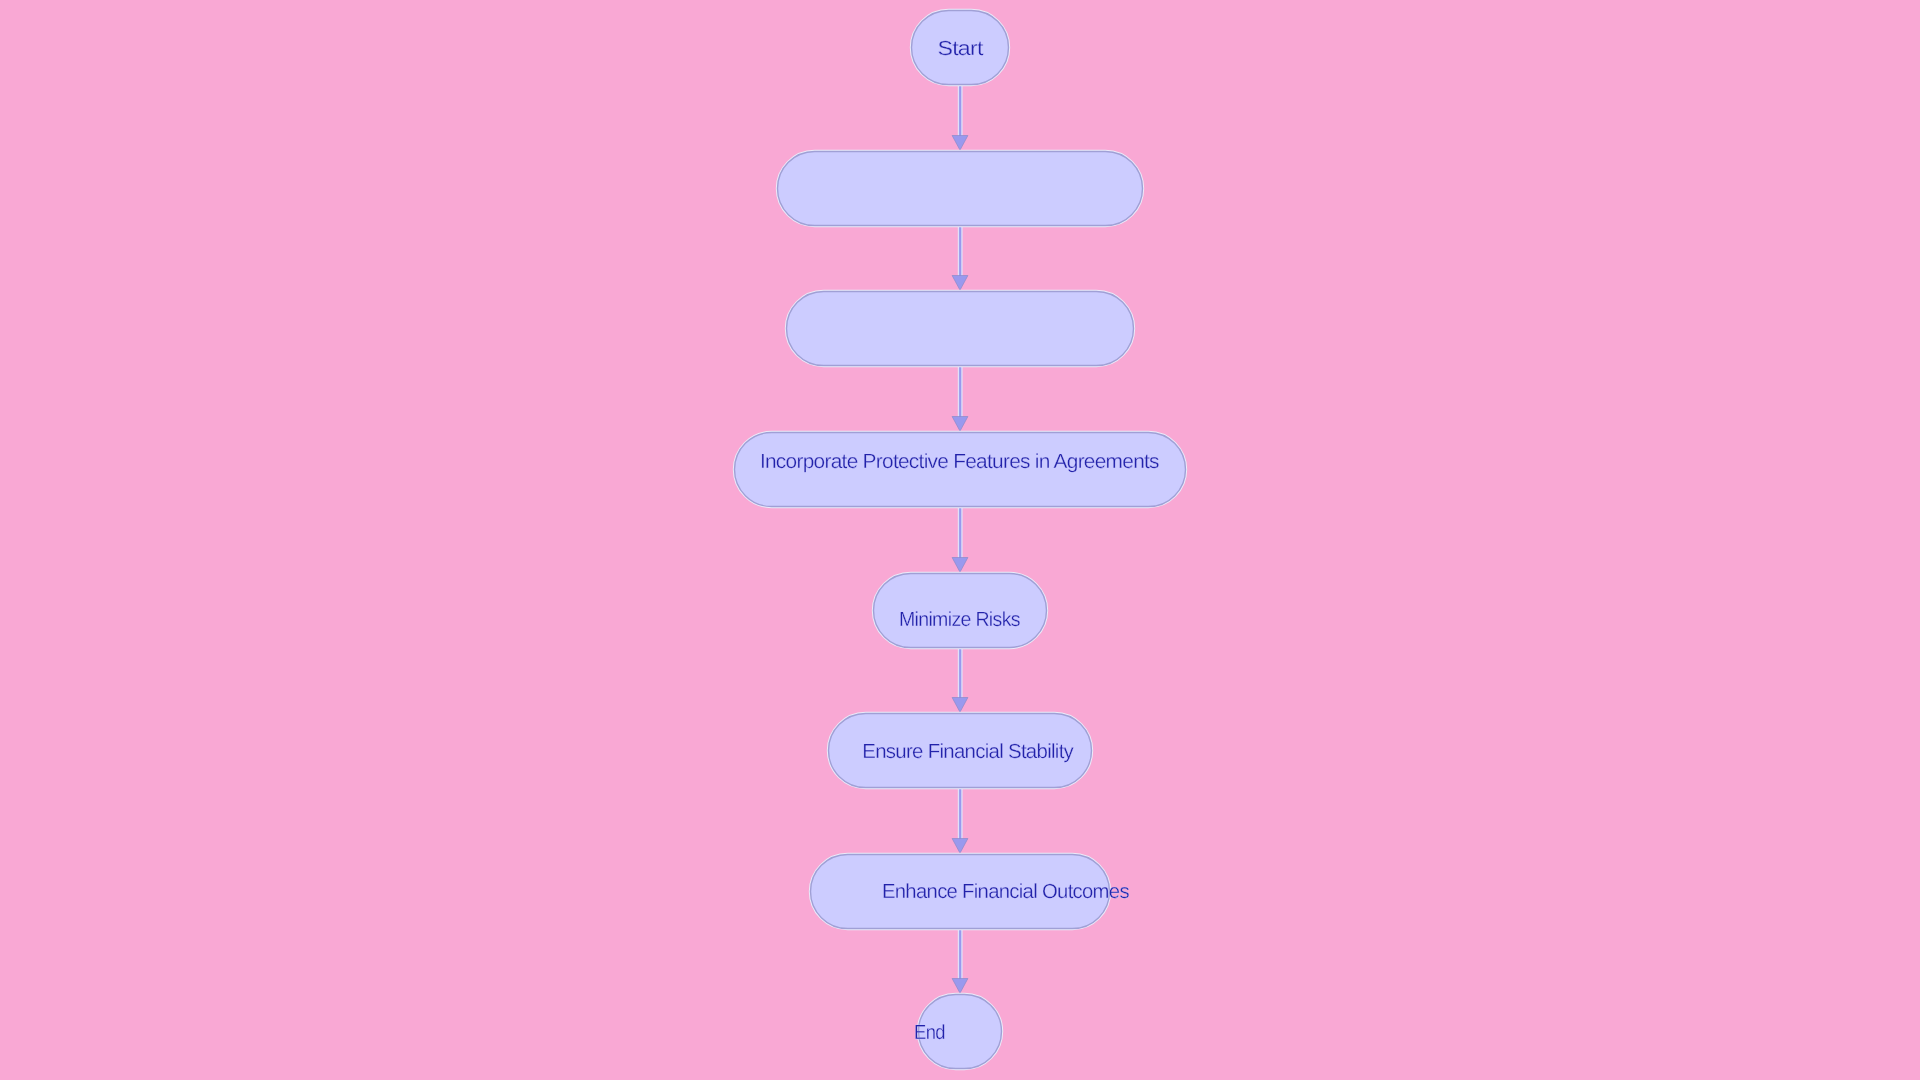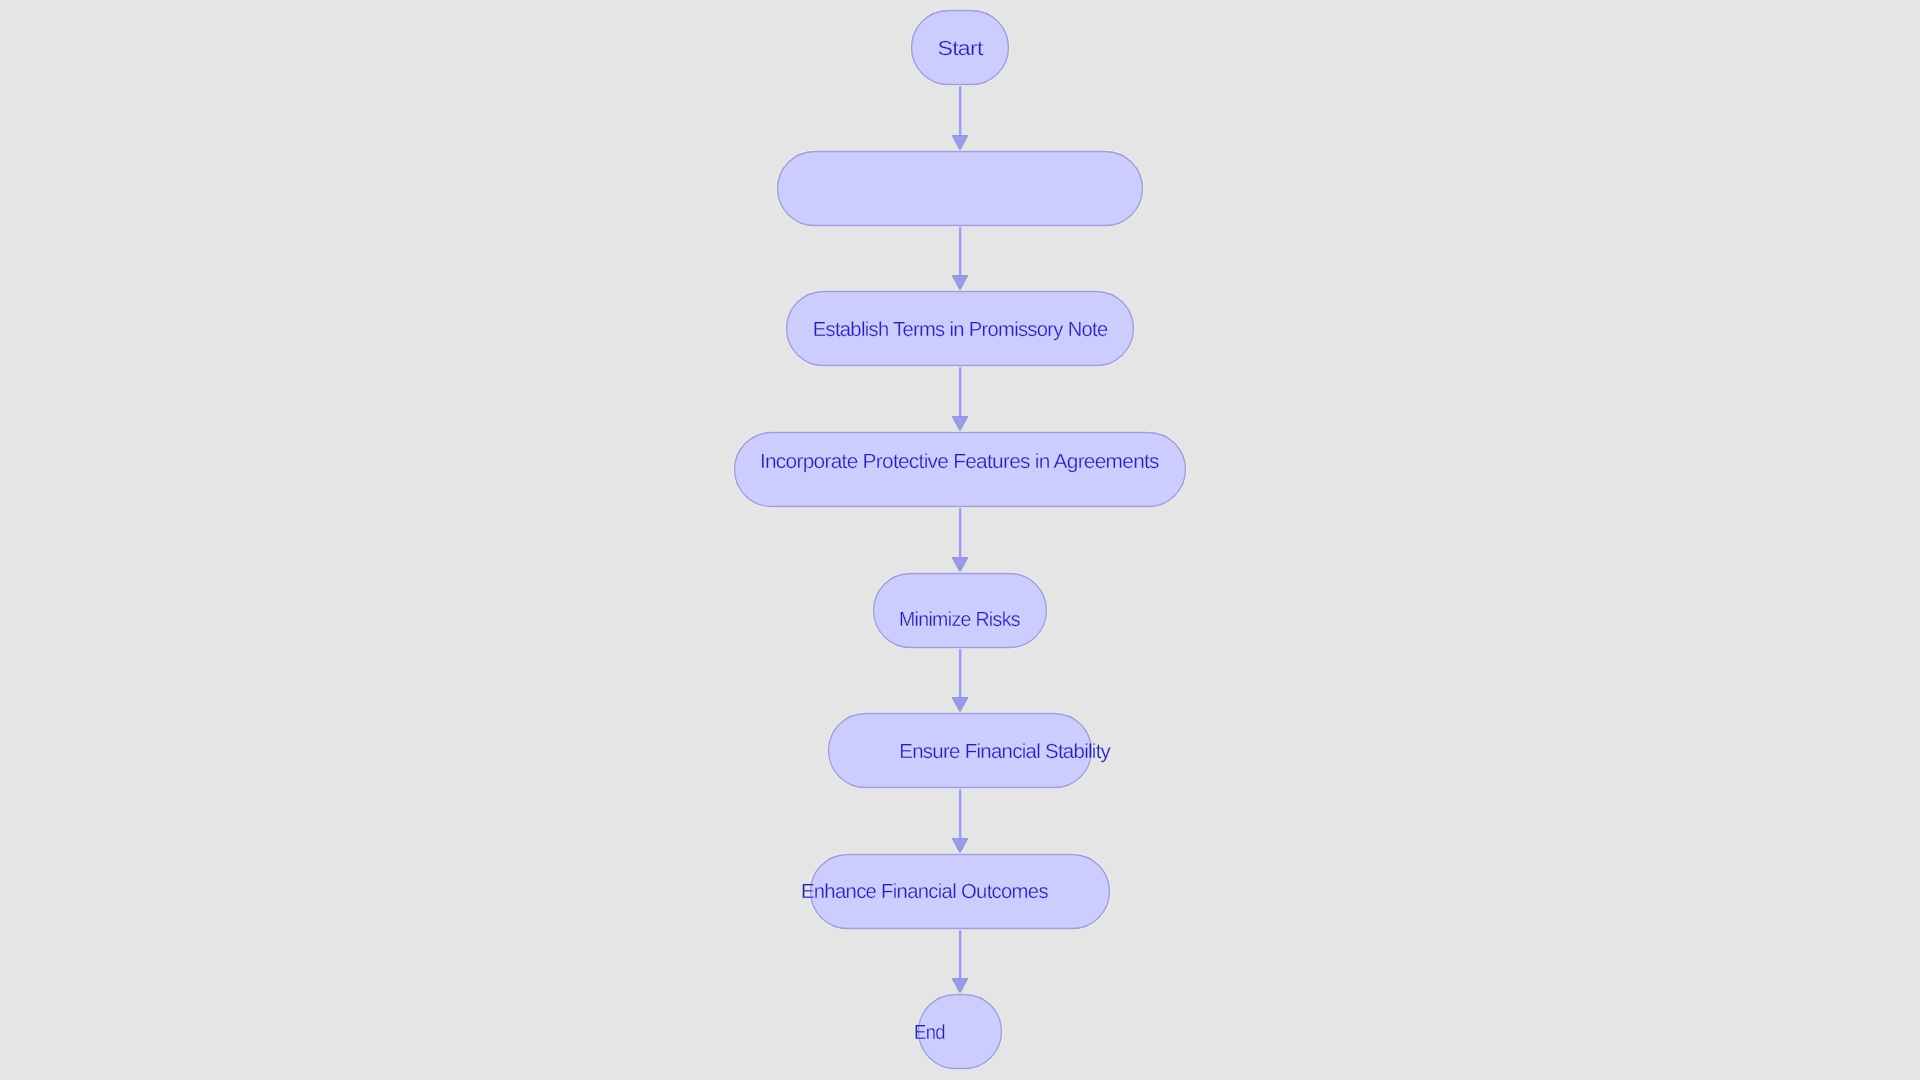--- a/index.html
+++ b/index.html
@@ -8,21 +8,21 @@
     padding: 0;
     width: 1920px;
     height: 1080px;
     background: #ffffff;
     overflow: hidden;
   }
   #flowchart {
     position: relative;
     width: 1920px;
     height: 1080px;
-    background: #e5e5e5;
+    background: #f9a8d4;
   }
   .graph-layer {
     position: absolute;
     left: 0;
     top: 0;
     width: 1920px;
     height: 1080px;
   }
   .node {
     position: absolute;
@@ -126,32 +126,29 @@
         <rect class="node-halo" x="918.5" y="994.5" width="83" height="74" rx="37" ry="37" fill="none" stroke="#ebebfa" stroke-width="3.4"></rect>
         <rect class="node-shape" x="918.5" y="994.5" width="83" height="74" rx="37" ry="37" fill="#ccccff" stroke="#a0a0d6" stroke-width="1.4"></rect>
       </g>
     </g>
 
   </svg>
 
   <div class="node" style="left: 911.5px; top: 10.5px; width: 97px; height: 74px;">
     <span class="node-label" style="color: rgb(34, 34, 170); -webkit-text-stroke: 0.3px rgb(204, 204, 255); transform: translateZ(0px) scaleX(1.137);">Start</span>
   </div>
-  <div class="node" style="left: 786.5px; top: 291.5px; width: 347px; height: 74px;">
-    <span class="node-label" style="color: rgb(34, 34, 170); -webkit-text-stroke: 0.3px rgb(204, 204, 255); transform: translateZ(0px) scaleX(0.9907);">Establish Terms in Promissory Note</span>
-  </div>
   <div class="node" style="left: 734.5px; top: 432.5px; width: 451px; height: 56px;">
     <span class="node-label" style="color: rgb(34, 34, 170); -webkit-text-stroke: 0.3px rgb(204, 204, 255); transform: translateZ(0px) scaleX(1.0225);">Incorporate Protective Features in Agreements</span>
   </div>
   <div class="node" style="left: 873.5px; top: 573.5px; width: 173px; height: 90px;">
     <span class="node-label" style="color: rgb(34, 34, 170); -webkit-text-stroke: 0.3px rgb(204, 204, 255); transform: translateZ(0px) scaleX(0.958);">Minimize Risks</span>
   </div>
-  <div class="node" style="left: 874px; top: 713.5px; width: 263px; height: 74px;">
+  <div class="node" style="left: 837px; top: 713.5px; width: 263px; height: 74px;">
     <span class="node-label" style="color: rgb(34, 34, 170); -webkit-text-stroke: 0.3px rgb(204, 204, 255); transform: translateZ(0px) scaleX(1.0007);">Ensure Financial Stability</span>
   </div>
-  <div class="node" style="left: 775px; top: 854.5px; width: 299px; height: 72px;">
+  <div class="node" style="left: 856px; top: 854.5px; width: 299px; height: 72px;">
     <span class="node-label" style="color: rgb(34, 34, 170); -webkit-text-stroke: 0.3px rgb(204, 204, 255); transform: translateZ(0px) scaleX(0.9949);">Enhance Financial Outcomes</span>
   </div>
   <div class="node" style="left: 888px; top: 994.5px; width: 83px; height: 74px;">
     <span class="node-label" style="color: rgb(34, 34, 170); -webkit-text-stroke: 0.3px rgb(204, 204, 255); transform: translateZ(0px) scaleX(0.9015);">End</span>
   </div>
 
 </div>
 
 </body></html>

